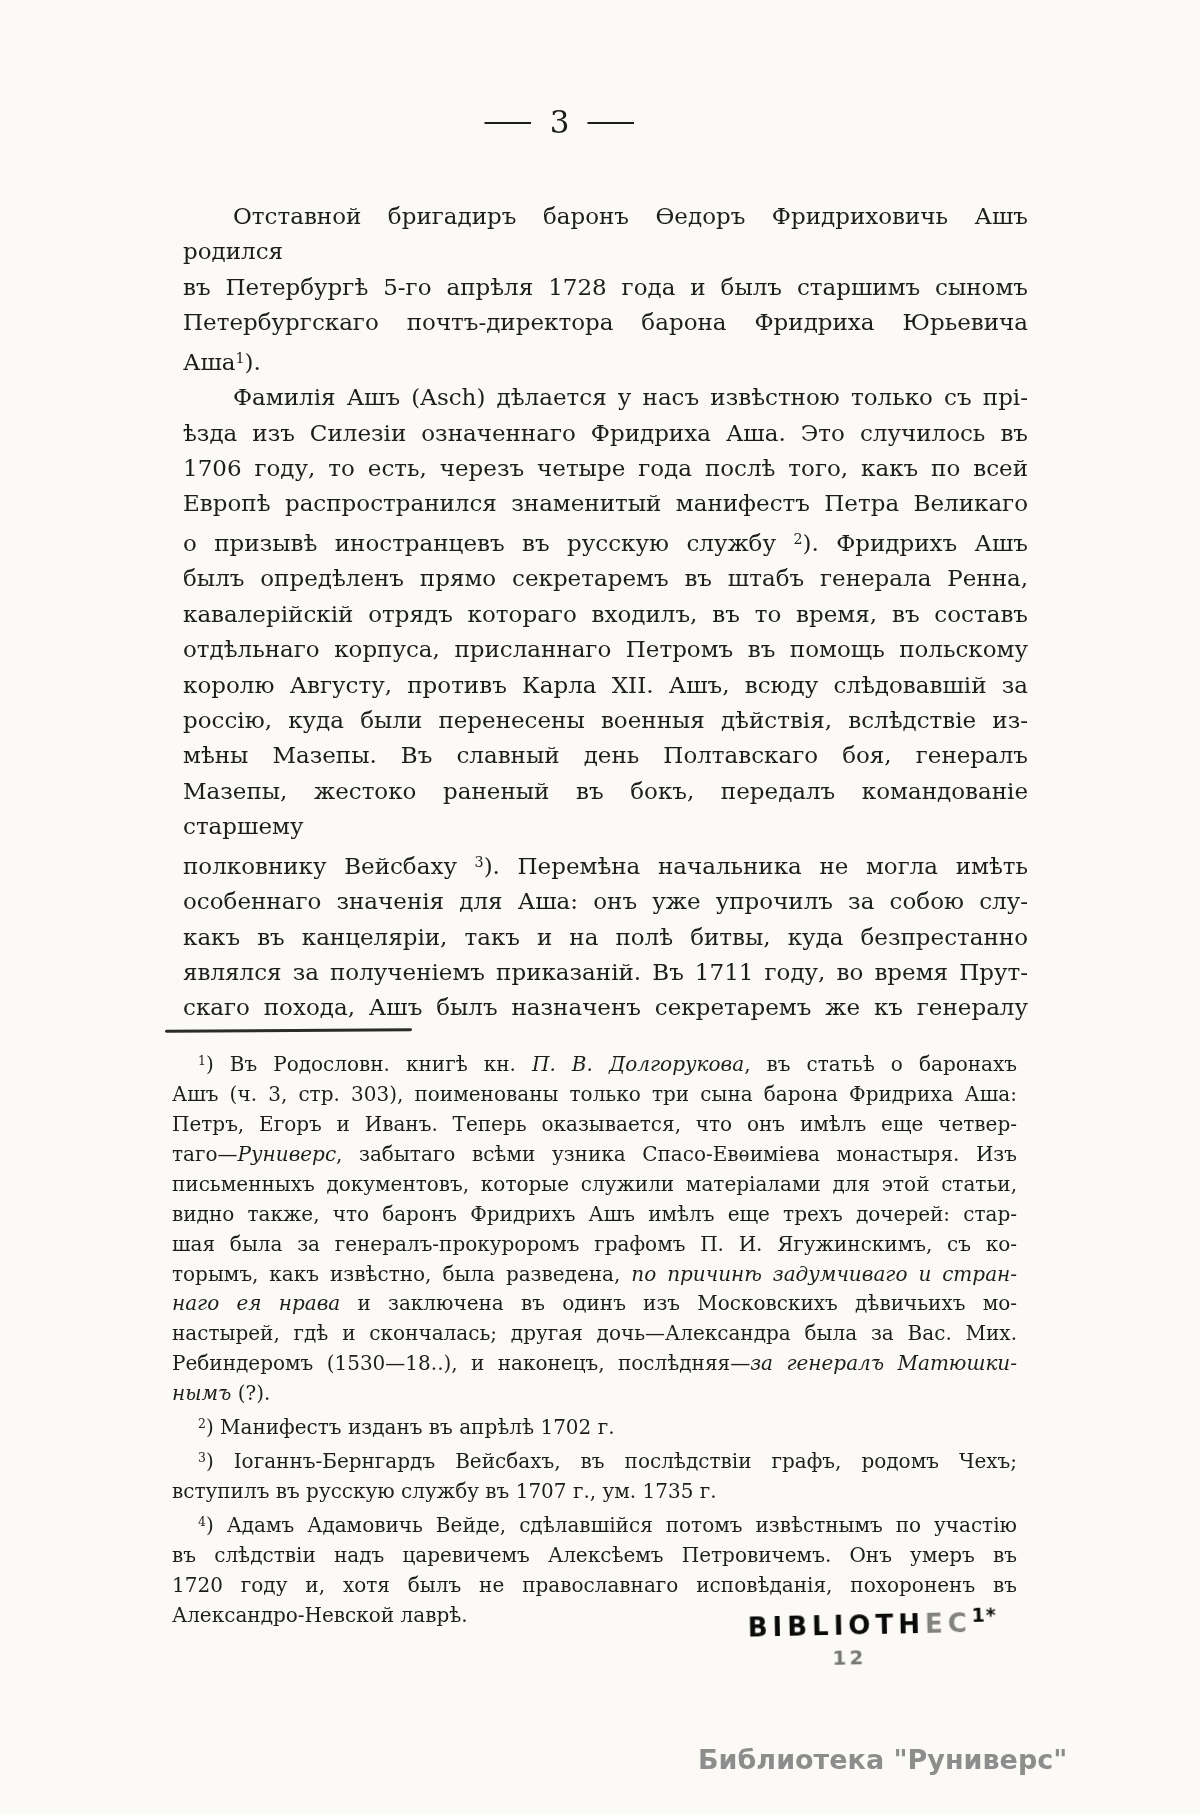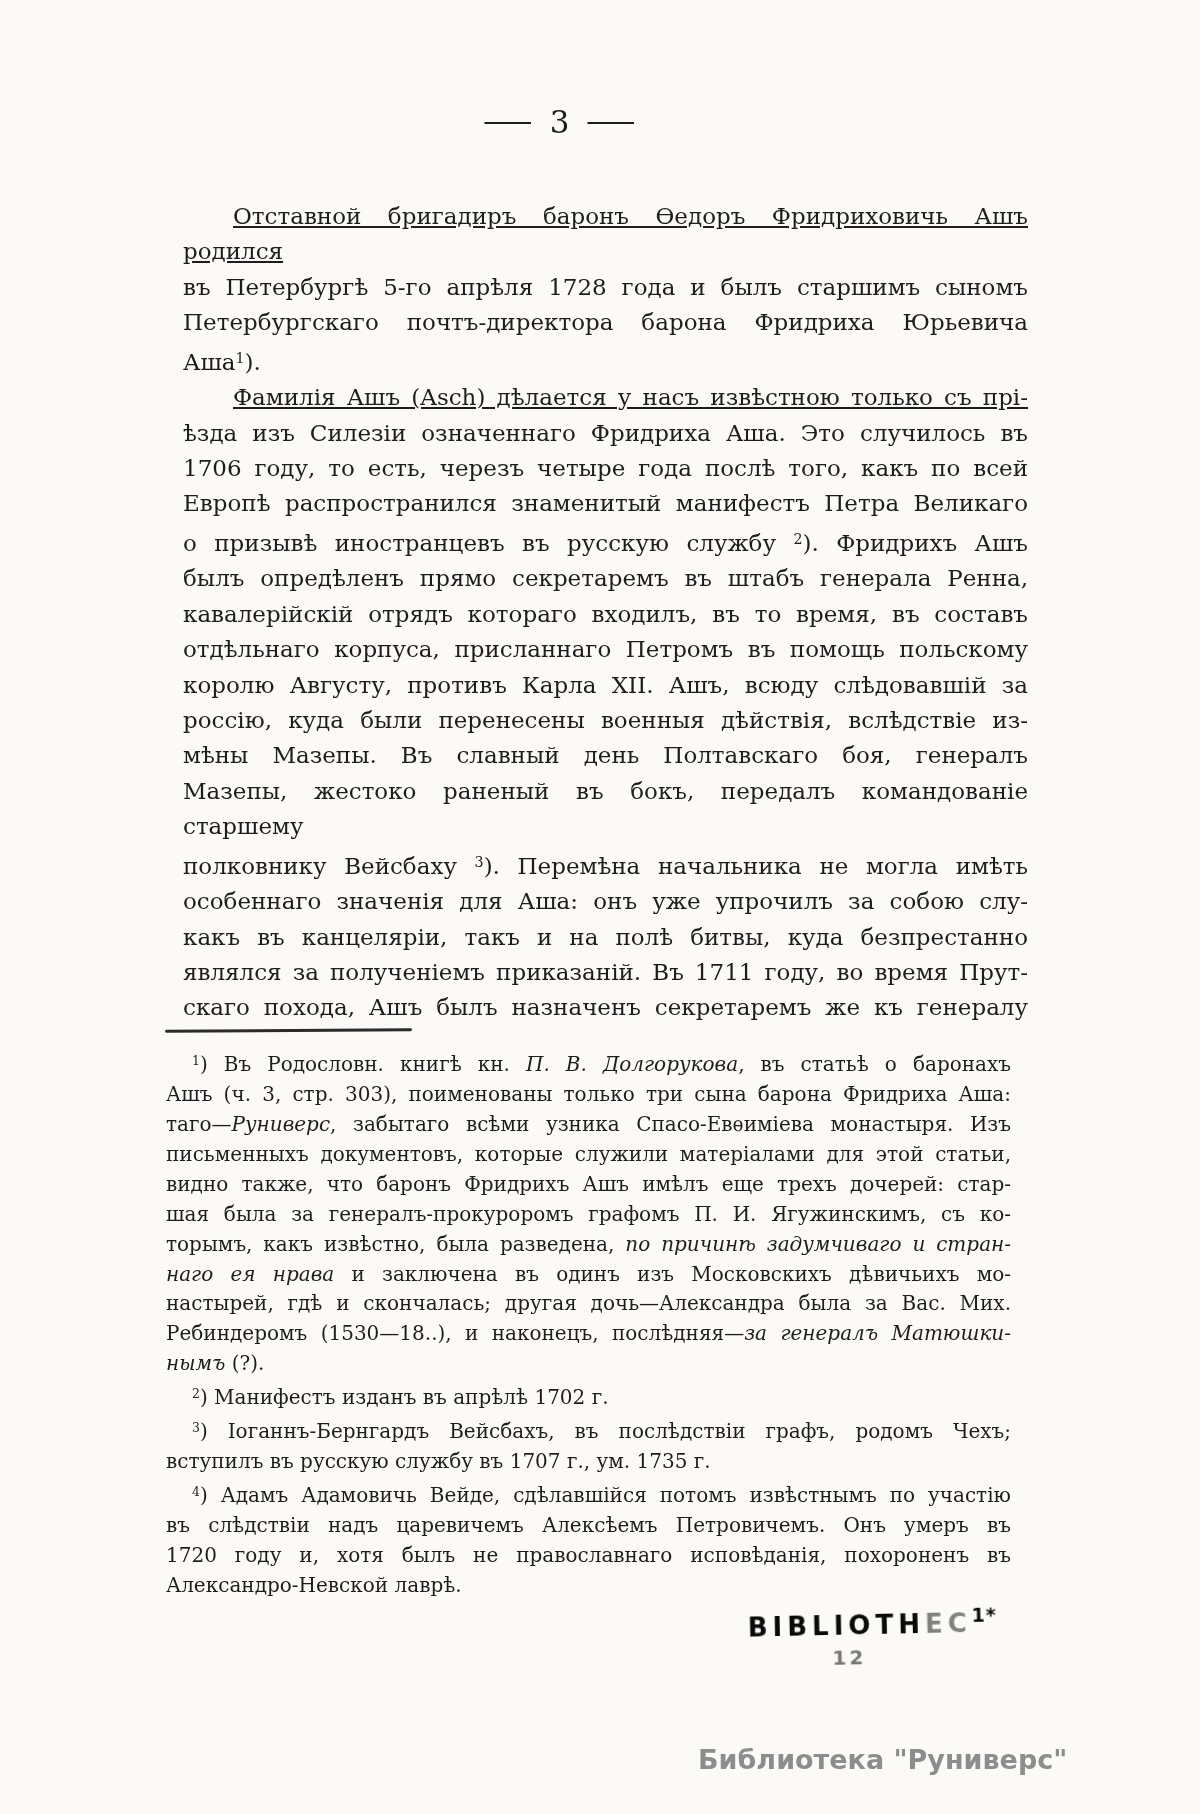--- a/index.html
+++ b/index.html
@@ -15,26 +15,26 @@
     position:absolute;top:104px;left:140px;width:840px;
     text-align:center;font-size:30px;letter-spacing:1px;
   }
   .dash{display:inline-block;transform:scaleX(1.7) translateY(-2px);margin:0 26px;}
   .pagenum{display:inline-block;font-size:31px;}
   .main{
     position:absolute;left:183px;top:199px;width:845px;
     font-size:23px;line-height:35.4px;
   }
   .fnotes{
-    position:absolute;left:166px;top:1046px;width:845px;
+    position:absolute;left:172px;top:1046px;width:845px;
     font-size:20px;line-height:29.9px;
   }
   .line{text-align:justify;text-align-last:justify;}
   .line.short{text-align-last:left;}
-  .main .line.ind{text-indent:50px;text-decoration:underline;}
+  .main .line.ind{text-indent:50px;}
   .fnotes .line.ind{text-indent:26px;}
   .it{font-style:italic;}
   .sup{font-size:0.62em;vertical-align:0.5em;}
   .rule{
     position:absolute;left:165px;top:1029px;width:247px;height:3px;
     background:#2b2b2b;border-radius:2px;transform:rotate(-0.4deg);
   }
   .stamp{
     position:absolute;left:748px;top:1606px;
     font-family:"DejaVu Sans","Liberation Sans",sans-serif;
@@ -85,20 +85,21 @@
       <div class="line"><span>скаго похода, Ашъ былъ назначенъ секретаремъ же къ генералу</span></div>
     </div>
 </div>
 
 <div class="rule"></div>
 
 <div class="fnotes">
   <div>
       <div class="line ind"><span class="sup">1</span><span>) Въ Родословн. книгѣ кн. </span><span class="it">П. В. Долгорукова</span><span>, въ статьѣ о баронахъ</span></div>
       <div class="line"><span>Ашъ (ч. 3, стр. 303), поименованы только три сына барона Фридриха Аша:</span></div>
+      <div class="line"><span>Петръ, Егоръ и Иванъ. Теперь оказывается, что онъ имѣлъ еще четвер-</span></div>
       <div class="line"><span>таго—</span><span class="it">Руниверс</span><span>, забытаго всѣми узника Спасо-Евѳиміева монастыря. Изъ</span></div>
       <div class="line"><span>письменныхъ документовъ, которые служили матеріалами для этой статьи,</span></div>
       <div class="line"><span>видно также, что баронъ Фридрихъ Ашъ имѣлъ еще трехъ дочерей: стар-</span></div>
       <div class="line"><span>шая была за генералъ-прокуроромъ графомъ П. И. Ягужинскимъ, съ ко-</span></div>
       <div class="line"><span>торымъ, какъ извѣстно, была разведена, </span><span class="it">по причинѣ задумчиваго и стран-</span></div>
       <div class="line"><span class="it">наго ея нрава</span><span> и заключена въ одинъ изъ Московскихъ дѣвичьихъ мо-</span></div>
       <div class="line"><span>настырей, гдѣ и скончалась; другая дочь—Александра была за Вас. Мих.</span></div>
       <div class="line"><span>Ребиндеромъ (1530—18..), и наконецъ, послѣдняя—</span><span class="it">за генералъ Матюшки-</span></div>
       <div class="line short"><span class="it">нымъ</span><span> (?).</span></div>
     </div>

